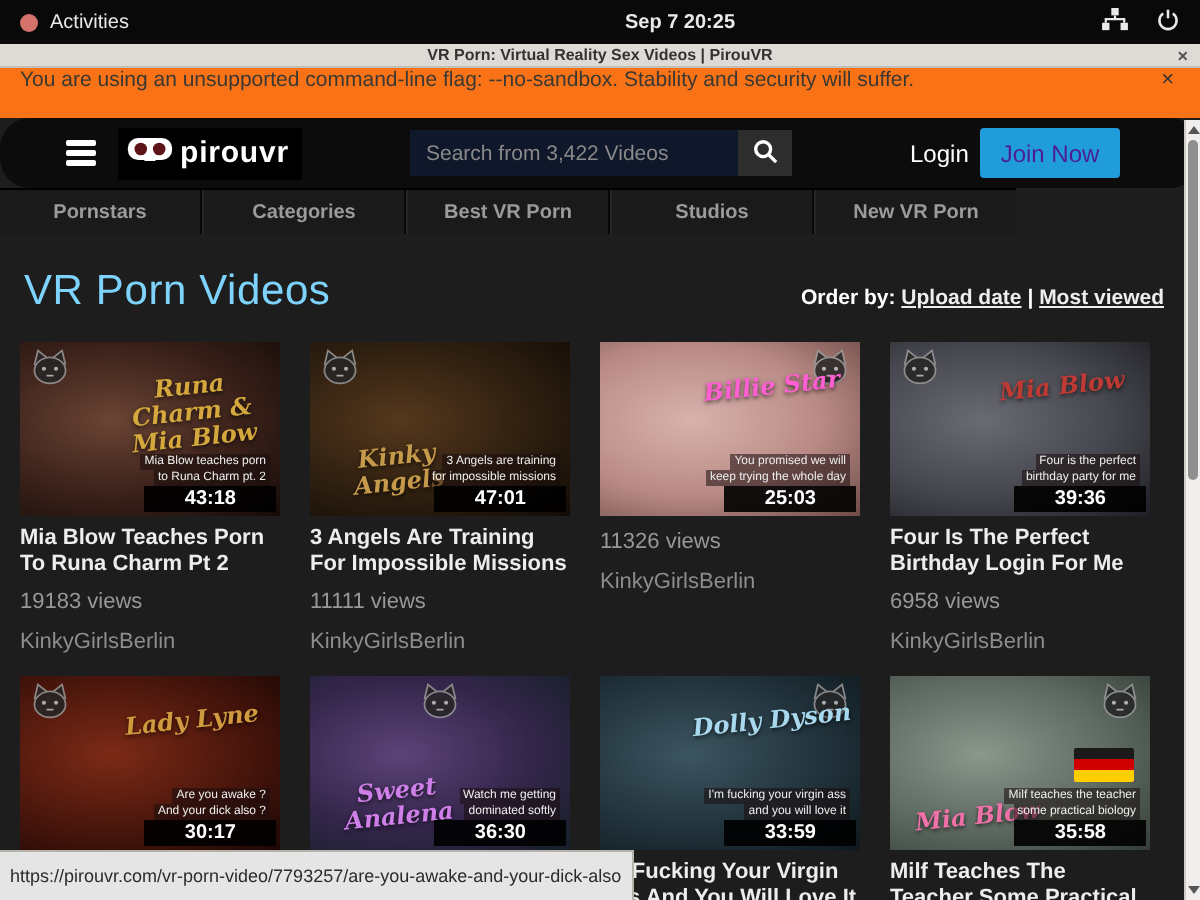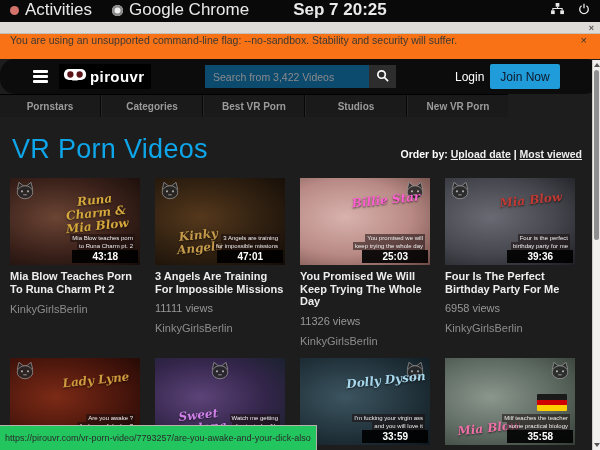--- a/index.html
+++ b/index.html
@@ -1,21 +1,21 @@
 <!DOCTYPE html>
 <html><head>
 <meta charset="utf-8">
 <style>
   * { margin:0; padding:0; box-sizing:border-box; }
   body { font-family:"Liberation Sans", sans-serif; background:#1d1d1d; }
   .screen { position:relative; width:600px; height:450px; overflow:hidden; background:#1d1d1d; }
 
   
-  .sysbar { height:22px; background:#090909; color:#e9e9e9; display:flex; align-items:flex-start;
-            font-size:17px; padding:0 10px; position:relative; }
+  .sysbar { height:22px; background:#090909; color:#e9e9e9; display:flex; align-items:center;
+            font-size:10px; padding:0 10px; position:relative; }
   .sys-left { display:flex; gap:20px; align-items:center; }
   .sys-item { display:flex; align-items:center; cursor:default; }
   .dot { width:9px; height:9px; border-radius:50%; background:#d4736b; display:inline-block; margin-right:6px; }
   .chrome-ico { width:11px; height:11px; border-radius:50%; background:#ededed;
                 box-shadow:inset 0 0 0 2.5px #8a8a8a; display:inline-block; margin-right:6px; }
   .sys-clock { position:absolute; left:50%; transform:translateX(-50%); font-weight:700;margin-left:40px; }
   .sys-right { margin-left:auto; display:flex; gap:14px; align-items:center; }
 
   
   .tabbar { height:12px; background:#dedbd6; border-bottom:1px solid #c3bfb9; display:flex;
@@ -27,39 +27,39 @@
              color:#3a3834; padding:0 10px; position:relative; }
   .warn-close { position:absolute; right:13px; font-size:11px; color:#333; cursor:default; }
 
   
   .sitehead { height:35px; background:#0c0c0c; position:relative; display:flex; align-items:center;border-radius:15px; }
   .burger { margin-left:33px; width:15px; display:flex; flex-direction:column; gap:2.5px; cursor:pointer; }
   .burger span { height:2.5px; background:#fff; border-radius:1px; }
   .logo { display:flex; align-items:center; gap:3px; margin-left:11px; background:#000; padding:3px 7px 3px 4px; cursor:pointer; }
   .logo-text { color:#fff; font-weight:700; font-size:15px; letter-spacing:.4px; }
   .search-wrap { position:absolute; left:205px; top:6px; display:flex; }
-  .search-input { width:164px; height:23px; background:#0c4a6e; border:0; color:#9a9a9a;
+  .search-input { width:164px; height:23px; background:#0f172a; border:0; color:#9a9a9a;
                   font-size:10.5px; padding:0 8px; font-family:"Liberation Sans",sans-serif; outline:none; }
   .search-input::placeholder { color:#8a8a8a; }
   .search-btn { width:27px; height:23px; background:#2d2d2d; display:flex; align-items:center;
                 justify-content:center; cursor:pointer; border:0; }
   .login { position:absolute; left:455px; top:50%; transform:translateY(-50%); color:#fff; font-size:12px; cursor:pointer; }
-  .join { position:absolute; left:490px; top:5px; width:70px; height:25px; background:#1f9cd9; color:#0f172a;
+  .join { position:absolute; left:490px; top:5px; width:70px; height:25px; background:#1f9cd9; color:#4c1d95;
           font-size:12px; display:flex; align-items:center; justify-content:center; border-radius:2px; cursor:pointer; }
 
   
   .navbar { height:23px; background:#1a1a1a; display:flex; width:508px; border-top:1px solid #000; }
   .nav-item { flex:1; display:flex; align-items:center; justify-content:center; font-size:10px; font-weight:700;
               color:#9b9b9b; border-right:1px solid #070707; border-left:1px solid #262626; cursor:pointer; }
   .nav-item:first-child { border-left:0; } .nav-item:last-child { border-right:0; }
 
   
   .page { width:592px; }
   .pagehead { display:flex; align-items:baseline; justify-content:space-between; padding:17px 10px 13px 12px; }
-  .pagehead h1 { font-size:27px; font-weight:400; color:#0ea5e9; letter-spacing:.3px; }
+  .pagehead h1 { font-size:21px; font-weight:400; color:#7dd3fc; letter-spacing:.3px; }
   .orderby { font-size:10.5px; color:#fff; font-weight:700; }
   .orderby a { color:#eee; text-decoration:underline; cursor:pointer; }
 
   .grid { display:flex; flex-wrap:wrap; column-gap:15px; row-gap:11px; padding:0 10px; }
   .card { width:130px; cursor:pointer; }
   .thumb { position:relative; width:130px; height:87px; overflow:hidden; background:#333; }
   .klogo { position:absolute; top:3px; opacity:.85; }
   .pos-tl { left:4px; } .pos-tr { right:4px; } .pos-tc { left:50%; transform:translateX(-50%); }
   .ov { position:absolute; width:84px; text-align:center; font-family:"DejaVu Serif",serif; font-style:italic;
         font-weight:700; font-size:12px; line-height:13px; transform:rotate(-6deg);
@@ -77,38 +77,34 @@
   .studio { margin-top:8px; font-size:11px; color:#8d8d8d; }
 
   
   .scrollbar { position:absolute; right:0; top:60px; bottom:0; width:8px; background:#f0efee; border-left:1px solid #cfccc8; }
   .sb-up, .sb-down { position:absolute; left:1px; width:0; height:0; border-left:3px solid transparent; border-right:3px solid transparent; }
   .sb-up { top:3px; border-bottom:4px solid #555; }
   .sb-down { bottom:3px; border-top:4px solid #555; }
   .sb-thumb { position:absolute; top:10px; left:1px; width:5px; height:170px; background:#8f8f8f; border-radius:3px; }
 
   
-  .statusbar { position:absolute; left:0; bottom:0; height:15px; background:#22c55e;
+  .statusbar { position:absolute; left:0; bottom:0; height:15px; background:#e5e5e5;
                border:1px solid #b5b1ab; border-left:0; border-bottom:0; font-size:9px; color:#2b2b2b;
                display:inline-flex; align-items:center; padding:12px 5px; white-space:nowrap; max-width:340px; overflow:hidden; }
 </style>
 </head>
 <body>
 
 <div class="screen">
 
   <div class="sysbar">
     <div class="sys-left">
       <span class="sys-item">
         <span class="dot"></span>
         <span>Activities</span>
-      </span>
-      <span class="sys-item">
-        <span class="chrome-ico"></span>
-        <span>Google Chrome</span>
       </span>
     </div>
     <div class="sys-clock">Sep 7 20:25</div>
     <div class="sys-right">
       <span>
         <svg width="13" height="12" viewBox="0 0 14 13">
             <rect x="5" y="0" width="4" height="4" fill="#e9e9e9"></rect>
             <rect x="0" y="8" width="4" height="4" fill="#e9e9e9"></rect>
             <rect x="10" y="8" width="4" height="4" fill="#e9e9e9"></rect>
             <path d="M7 4 V6 M2 8 V6 H12 V8" stroke="#e9e9e9" stroke-width="1.2" fill="none"></path>
@@ -117,20 +113,21 @@
       <span>
         <svg width="12" height="12" viewBox="0 0 14 14">
             <path d="M4.2 3.2 A5 5 0 1 0 9.8 3.2" stroke="#e9e9e9" stroke-width="1.5" fill="none"></path>
             <line x1="7" y1="1" x2="7" y2="6" stroke="#e9e9e9" stroke-width="1.5"></line>
           </svg>
       </span>
     </div>
   </div>
 
   <div class="tabbar">
+    <span class="tab-title">VR Porn: Virtual Reality Sex Videos | PirouVR</span>
     <span class="tab-close">×</span>
   </div>
 
   <div class="warnbar">
     <span>You are using an unsupported command-line flag: --no-sandbox. Stability and security will suffer.</span>
     <span class="warn-close">×</span>
   </div>
 
   <div class="sitehead">
     <div class="burger">
@@ -190,20 +187,21 @@
                 <ellipse cx="12" cy="13" rx="9" ry="7.5" fill="#262626" stroke="#9a9a9a" stroke-width="1"></ellipse>
                 <circle cx="8.5" cy="12" r="1.2" fill="#c2c2c2"></circle>
                 <circle cx="15.5" cy="12" r="1.2" fill="#c2c2c2"></circle>
                 <path d="M10 16 h4" stroke="#c2c2c2" stroke-width="1"></path>
               </svg></div>
             <div class="ov ov-mr" style="color:#d4a83c">Runa Charm &amp; Mia Blow</div>
             <div class="cap"><span>Mia Blow teaches porn</span><br><span>to Runa Charm pt. 2</span></div>
             <span class="dur">43:18</span>
           </div>
           <div class="vtitle">Mia Blow Teaches Porn To Runa Charm Pt 2</div>
+          <div class="views">19183 views</div>
           <div class="studio">KinkyGirlsBerlin</div>
         </div>
         <div class="card">
           <div class="thumb" style="background:radial-gradient(ellipse at 35% 45%, #55381c 0%, #2e1f10 55%, #120b06 100%)">
             <div class="klogo pos-tl"><svg width="22" height="19" viewBox="0 0 24 22">
                 <path d="M3 10 L5 1.5 L10 5.5 H14 L19 1.5 L21 10" fill="#262626" stroke="#9a9a9a" stroke-width="1"></path>
                 <ellipse cx="12" cy="13" rx="9" ry="7.5" fill="#262626" stroke="#9a9a9a" stroke-width="1"></ellipse>
                 <circle cx="8.5" cy="12" r="1.2" fill="#c2c2c2"></circle>
                 <circle cx="15.5" cy="12" r="1.2" fill="#c2c2c2"></circle>
                 <path d="M10 16 h4" stroke="#c2c2c2" stroke-width="1"></path>
@@ -222,38 +220,37 @@
                 <path d="M3 10 L5 1.5 L10 5.5 H14 L19 1.5 L21 10" fill="#262626" stroke="#9a9a9a" stroke-width="1"></path>
                 <ellipse cx="12" cy="13" rx="9" ry="7.5" fill="#262626" stroke="#9a9a9a" stroke-width="1"></ellipse>
                 <circle cx="8.5" cy="12" r="1.2" fill="#c2c2c2"></circle>
                 <circle cx="15.5" cy="12" r="1.2" fill="#c2c2c2"></circle>
                 <path d="M10 16 h4" stroke="#c2c2c2" stroke-width="1"></path>
               </svg></div>
             <div class="ov ov-mr" style="color:#ff5fd2">Billie Star</div>
             <div class="cap"><span>You promised we will</span><br><span>keep trying the whole day</span></div>
             <span class="dur">25:03</span>
           </div>
-          <div class="vtitle">You Promised We Will Keep Trying The Whole Day</div>
           <div class="views">11326 views</div>
           <div class="studio">KinkyGirlsBerlin</div>
         </div>
         <div class="card">
           <div class="thumb" style="background:radial-gradient(ellipse at 35% 45%, #6a6a74 0%, #46464e 55%, #1e1e24 100%)">
             <div class="klogo pos-tl"><svg width="22" height="19" viewBox="0 0 24 22">
                 <path d="M3 10 L5 1.5 L10 5.5 H14 L19 1.5 L21 10" fill="#262626" stroke="#9a9a9a" stroke-width="1"></path>
                 <ellipse cx="12" cy="13" rx="9" ry="7.5" fill="#262626" stroke="#9a9a9a" stroke-width="1"></ellipse>
                 <circle cx="8.5" cy="12" r="1.2" fill="#c2c2c2"></circle>
                 <circle cx="15.5" cy="12" r="1.2" fill="#c2c2c2"></circle>
                 <path d="M10 16 h4" stroke="#c2c2c2" stroke-width="1"></path>
               </svg></div>
             <div class="ov ov-mr" style="color:#c03a34">Mia Blow</div>
             <div class="cap"><span>Four is the perfect</span><br><span>birthday party for me</span></div>
             <span class="dur">39:36</span>
           </div>
-          <div class="vtitle">Four Is The Perfect Birthday Party For Me</div>
+          <div class="vtitle">Four Is The Perfect Birthday Login For Me</div>
           <div class="views">6958 views</div>
           <div class="studio">KinkyGirlsBerlin</div>
         </div>
         <div class="card">
           <div class="thumb" style="background:radial-gradient(ellipse at 35% 45%, #7c2a16 0%, #4a160c 55%, #1d0704 100%)">
             <div class="klogo pos-tl"><svg width="22" height="19" viewBox="0 0 24 22">
                 <path d="M3 10 L5 1.5 L10 5.5 H14 L19 1.5 L21 10" fill="#262626" stroke="#9a9a9a" stroke-width="1"></path>
                 <ellipse cx="12" cy="13" rx="9" ry="7.5" fill="#262626" stroke="#9a9a9a" stroke-width="1"></ellipse>
                 <circle cx="8.5" cy="12" r="1.2" fill="#c2c2c2"></circle>
                 <circle cx="15.5" cy="12" r="1.2" fill="#c2c2c2"></circle>

